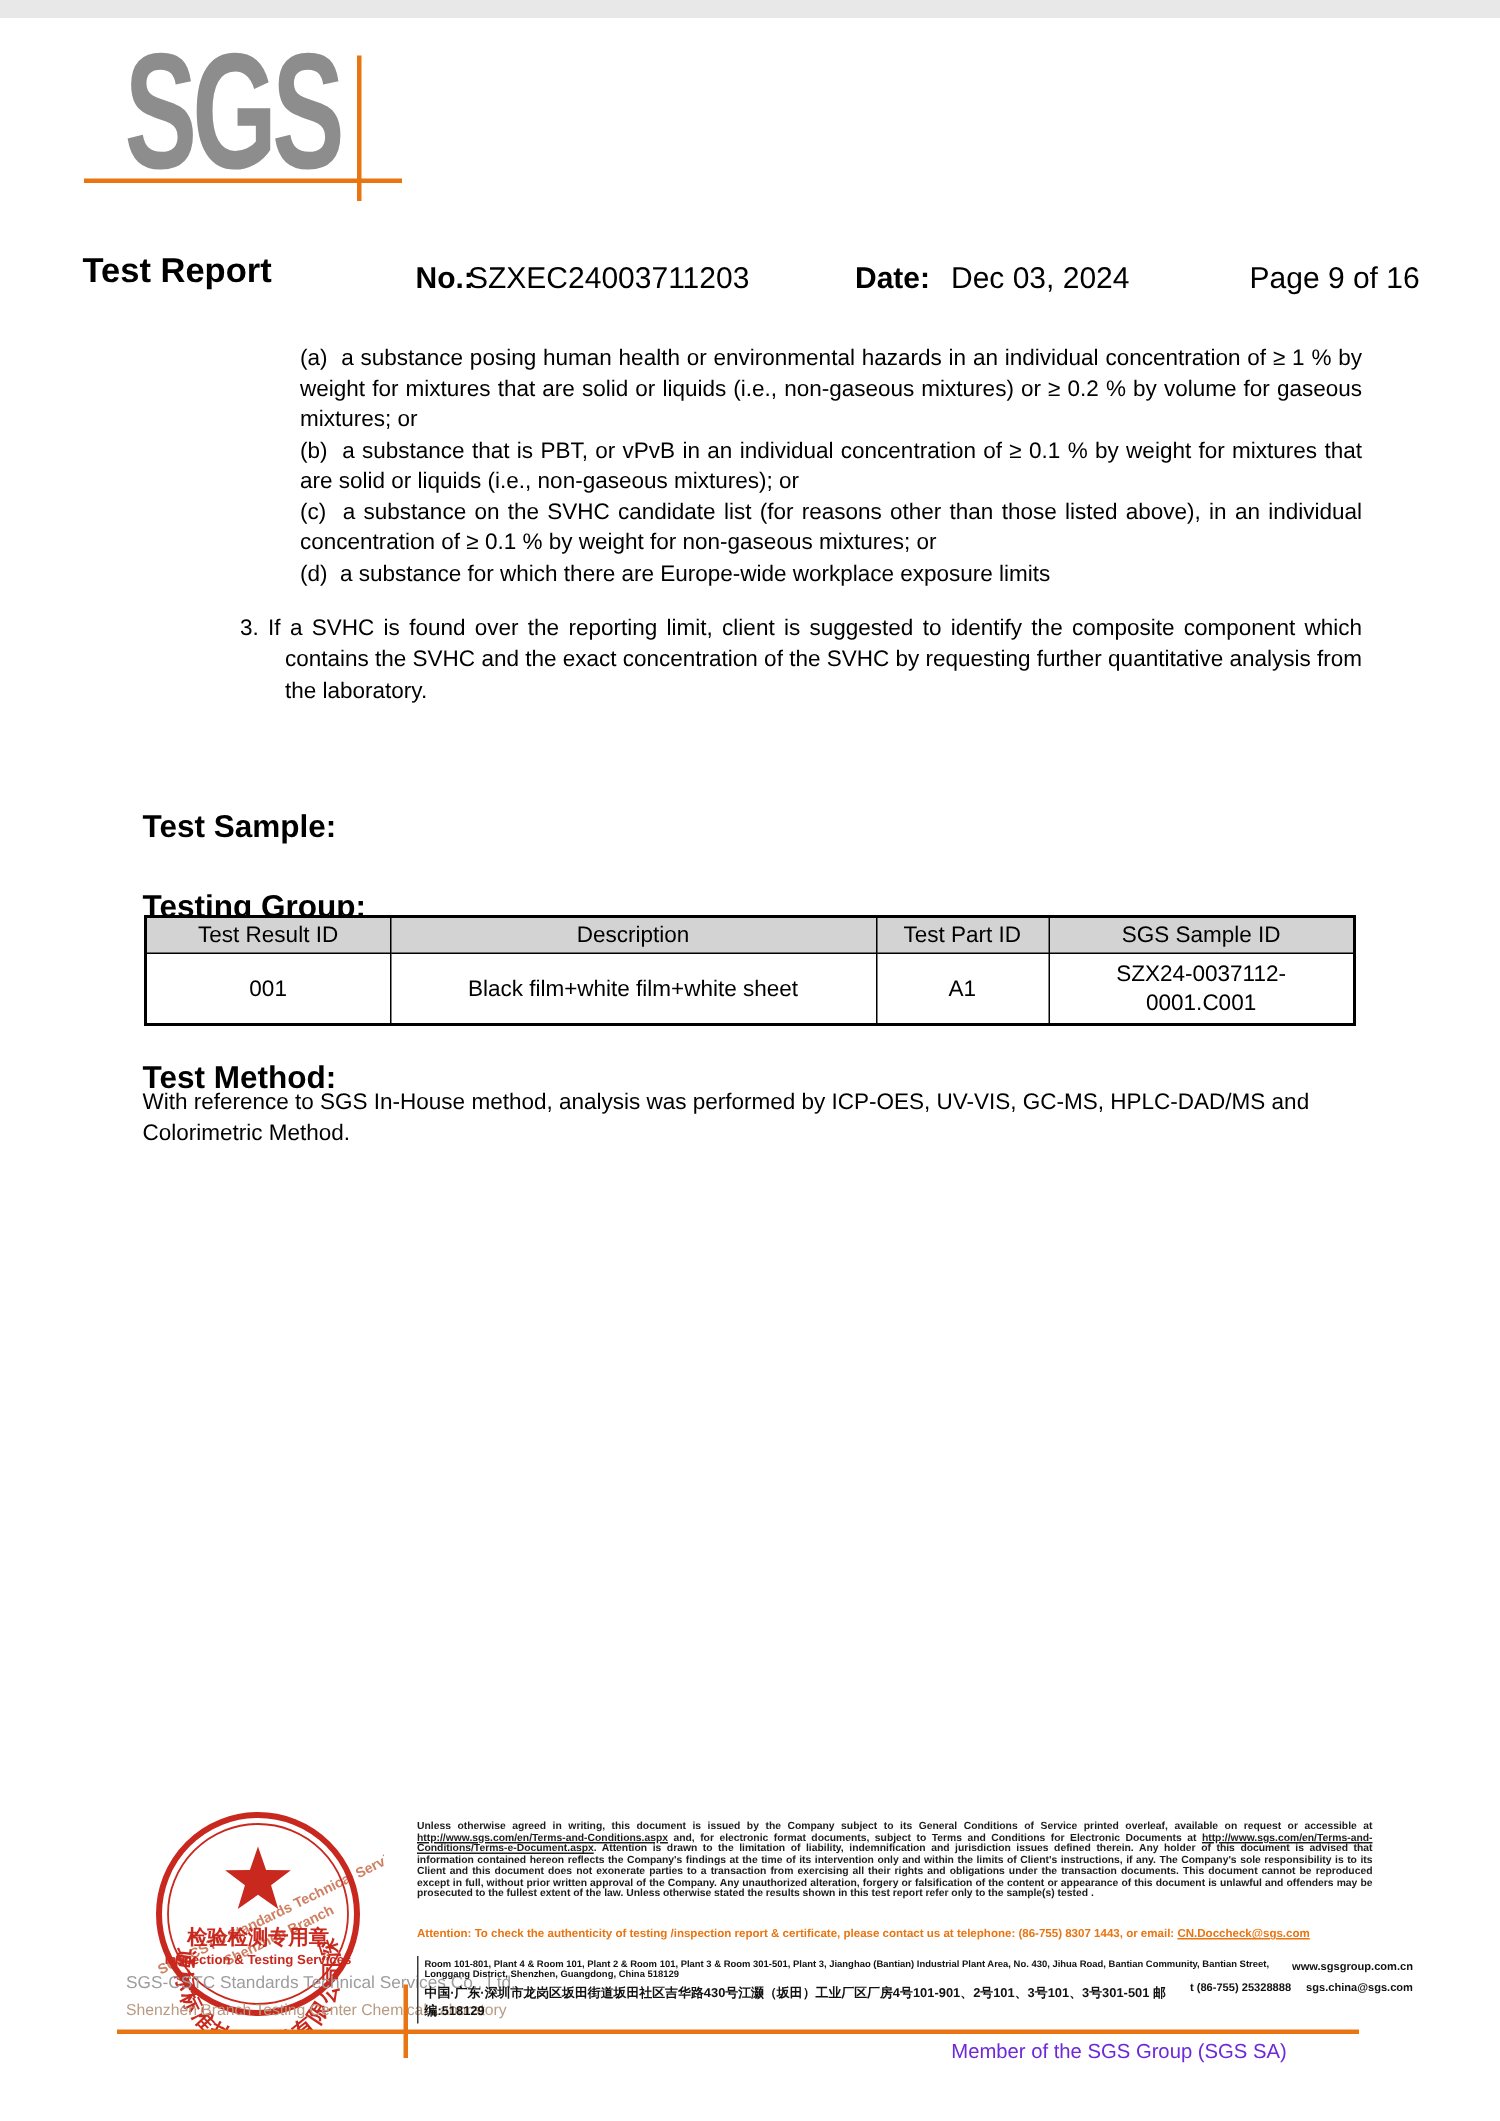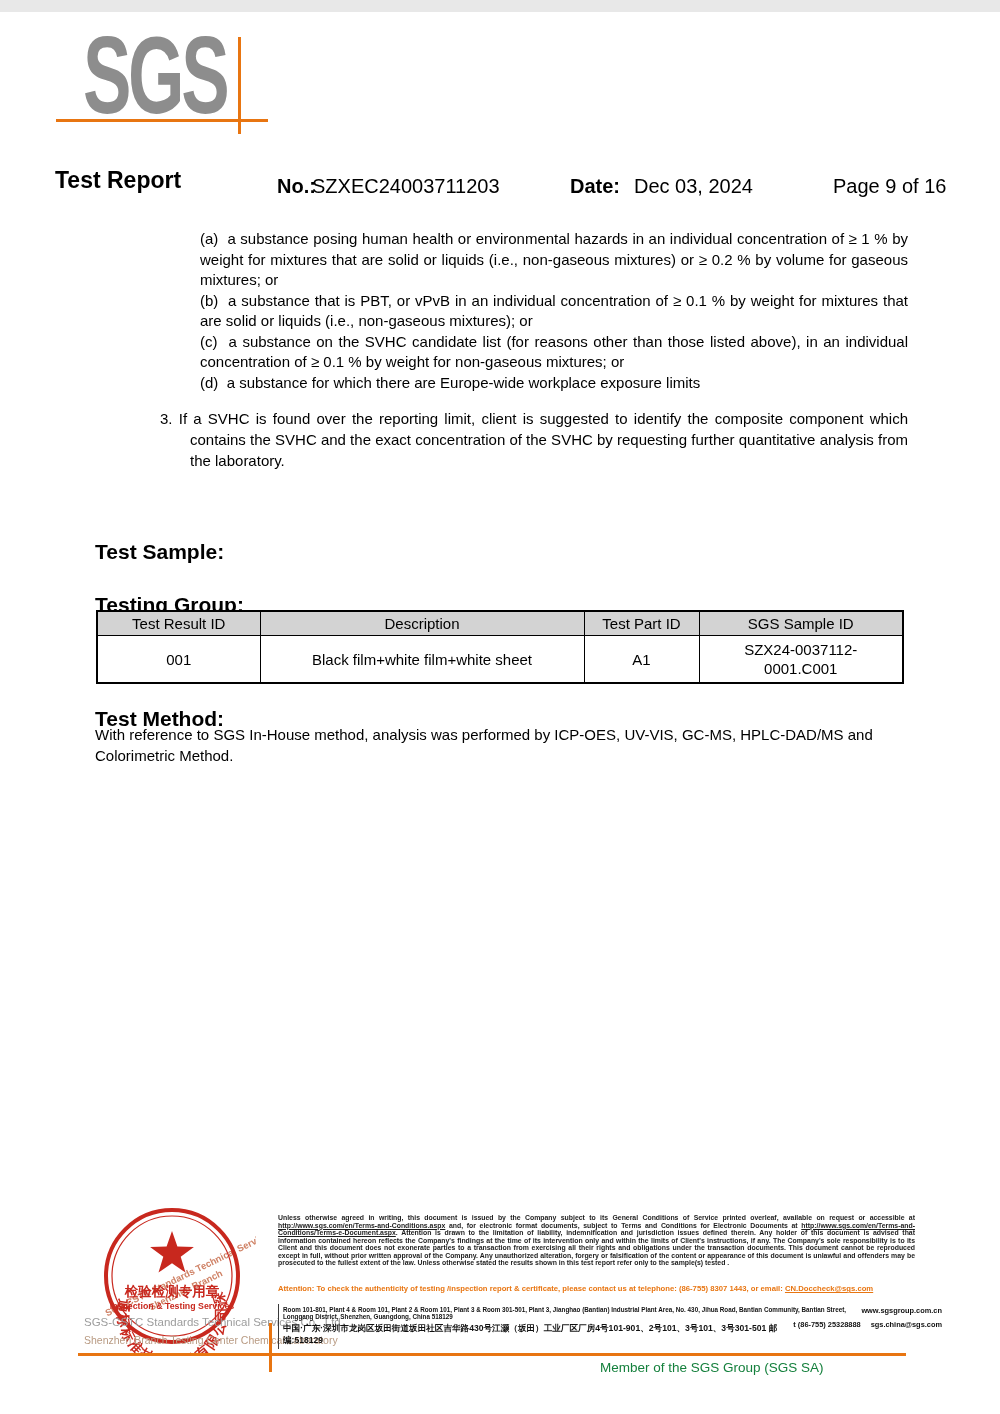--- a/index.html
+++ b/index.html
@@ -67,21 +67,21 @@
   }
   .addr-row { display:flex; align-items:flex-start; }
   .addr-en { flex:1; font-size:6.3px; font-weight:bold; padding-right:6px; }
   .addr-web { font-size:7.4px; font-weight:bold; white-space:nowrap; }
   .addr-cn { flex:1; font-size:8.6px; font-weight:bold; padding-right:6px; margin-top:3px; }
   .addr-tel { font-size:7.4px; font-weight:bold; white-space:nowrap; margin-right:10px; }
   .addr-mail { font-size:7.4px; font-weight:bold; white-space:nowrap; }
 
   .reg-vline { left:269px; top:1311px; width:2.5px; height:49px; background:#e87511; }
   .footer-rule { left:78px; top:1341px; width:828px; height:2.6px; background:#e87511; }
-  .member-line { left:600px; top:1348px; width:292px; text-align:left; font-size:13.5px; color:#15803d; }
+  .member-line { left:600px; top:1348px; width:292px; text-align:center; font-size:13.5px; color:#6d28d9; }
 
   .stamp-svg { left:96px; top:1190px; }
   .stamp-co1 { left:84px; top:1304px; font-size:11.5px; color:#9d9d9d; white-space:nowrap; }
   .stamp-co2 { left:84px; top:1322px; font-size:10.5px; color:#b89a82; white-space:nowrap; }
 </style>
 </head>
 <body>
 
 <div class="page">
 

